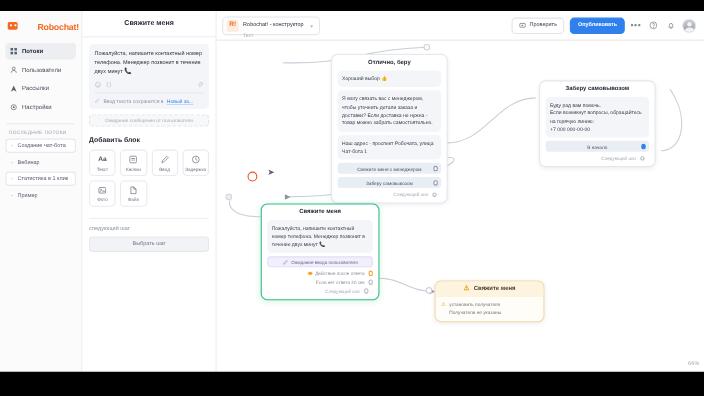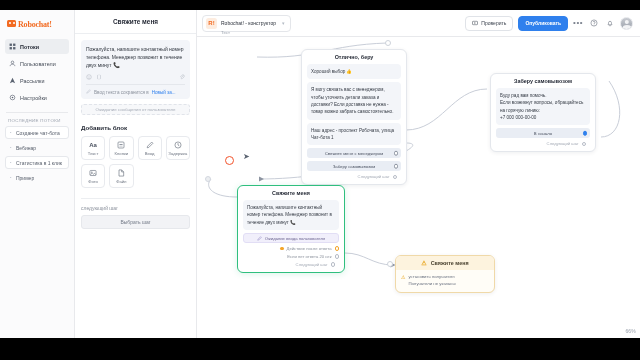--- a/index.html
+++ b/index.html
@@ -28,21 +28,21 @@
   }
 
   
   .sidebar {
     position: absolute; left: 0; top: 0;
     width: 75px; height: 328px;
     background: #fbfbfc;
     border-right: 1px solid #e8e9ec;
     padding: 6px 0 0 0;
   }
-  .logo { display: flex; gap: 2px; padding: 4px 0 6px 7px; font-family: Liberation Serif, serif; }
+  .logo { display: flex; gap: 18px; padding: 4px 0 6px 7px; }
   .logo-mark {
     width: 9px; height: 7px; border-radius: 1.5px;
     background: #f26a21; position: relative; flex: none;
   }
   .logo-mark::before, .logo-mark::after {
     content: ""; position: absolute; top: 2px; width: 2px; height: 2px;
     border-radius: 50%; background: #fff;
   }
   .logo-mark::before { left: 1.5px; }
   .logo-mark::after { right: 1.5px; }

